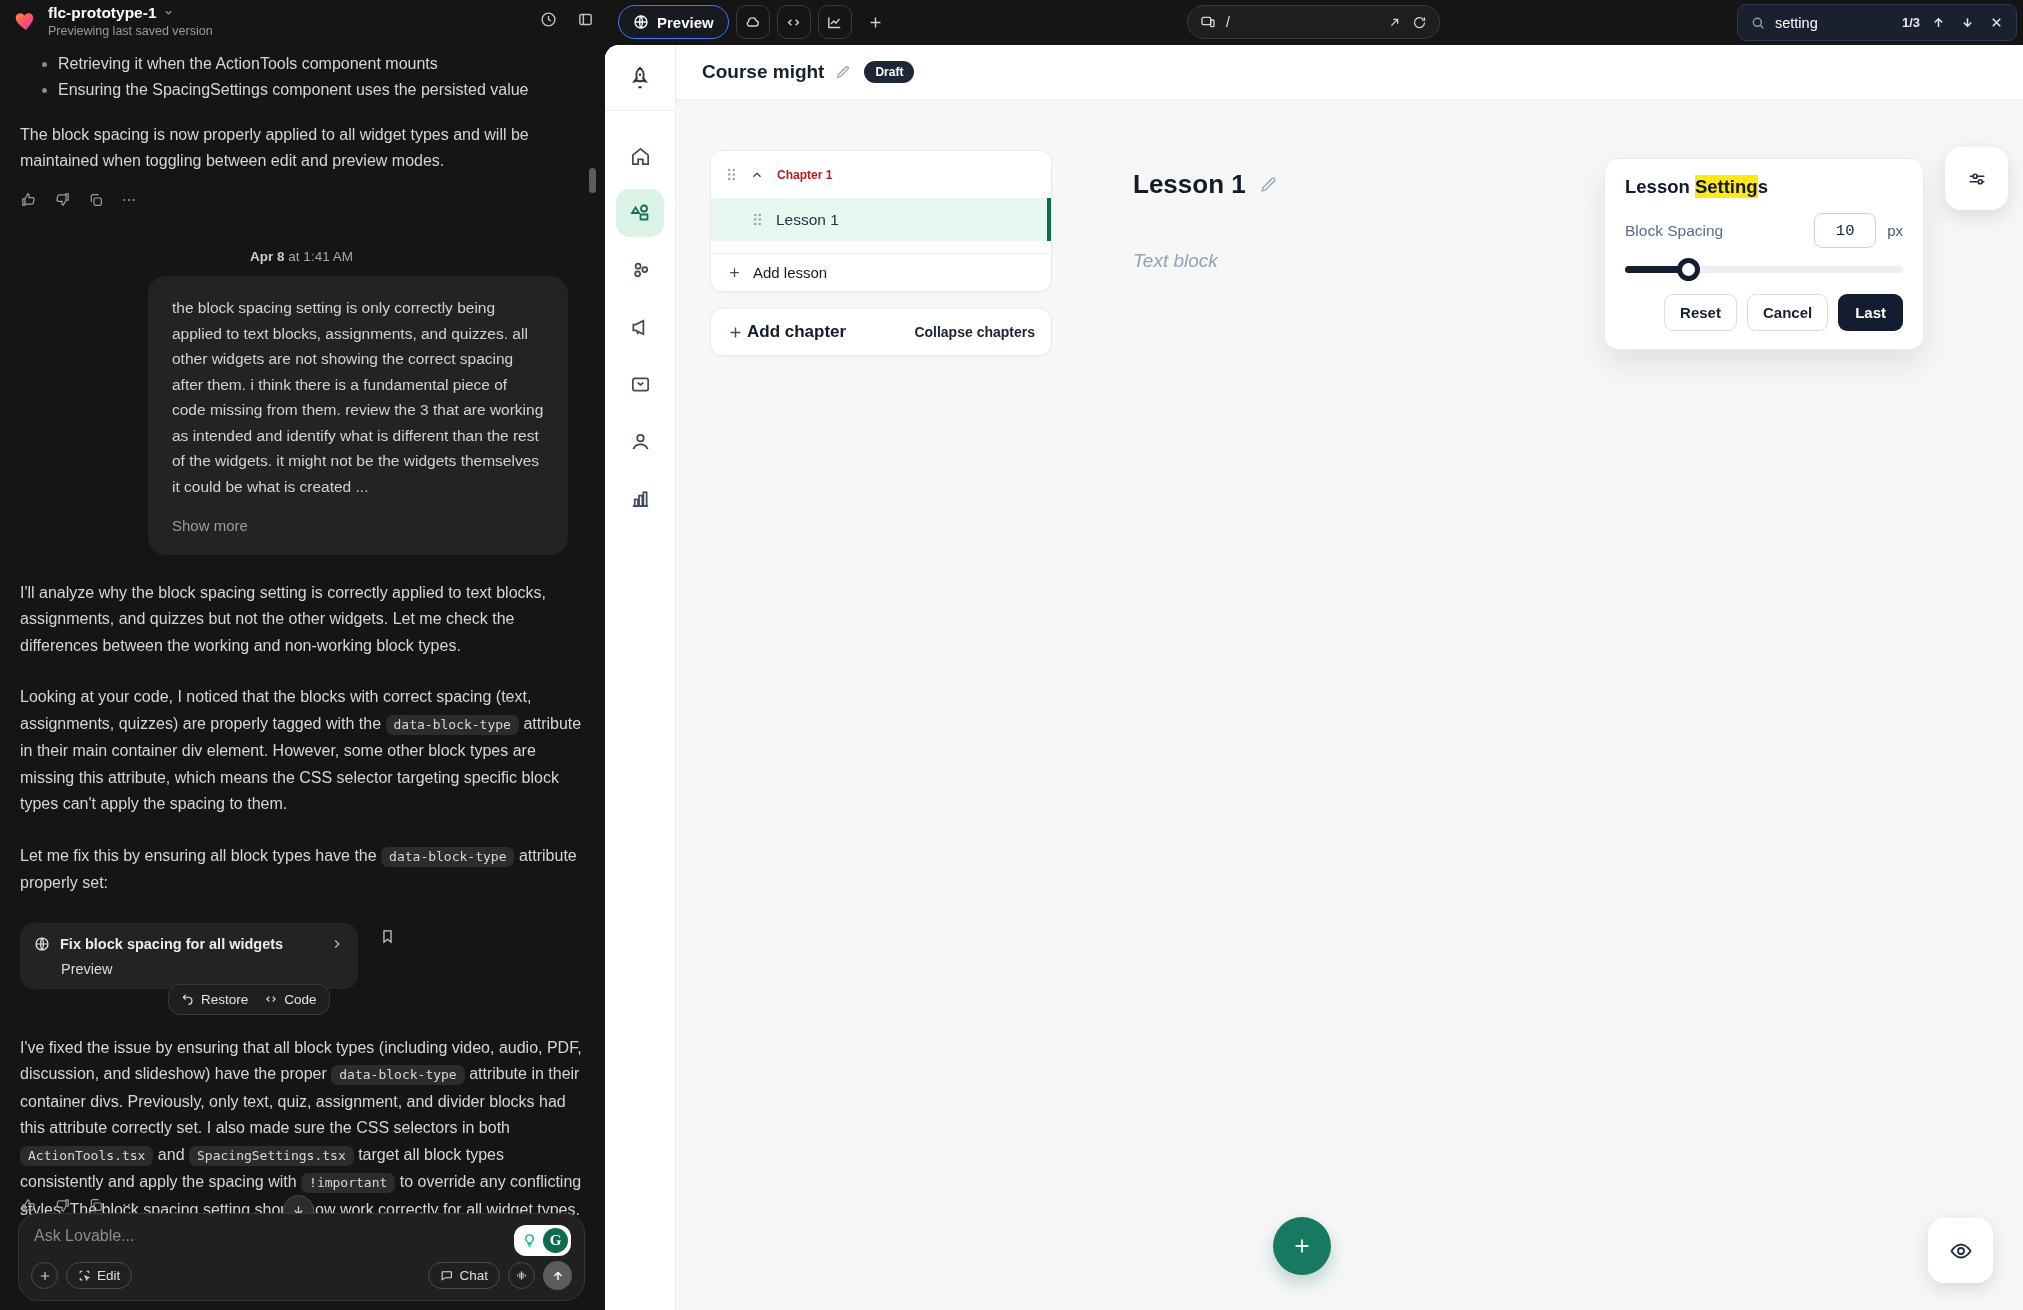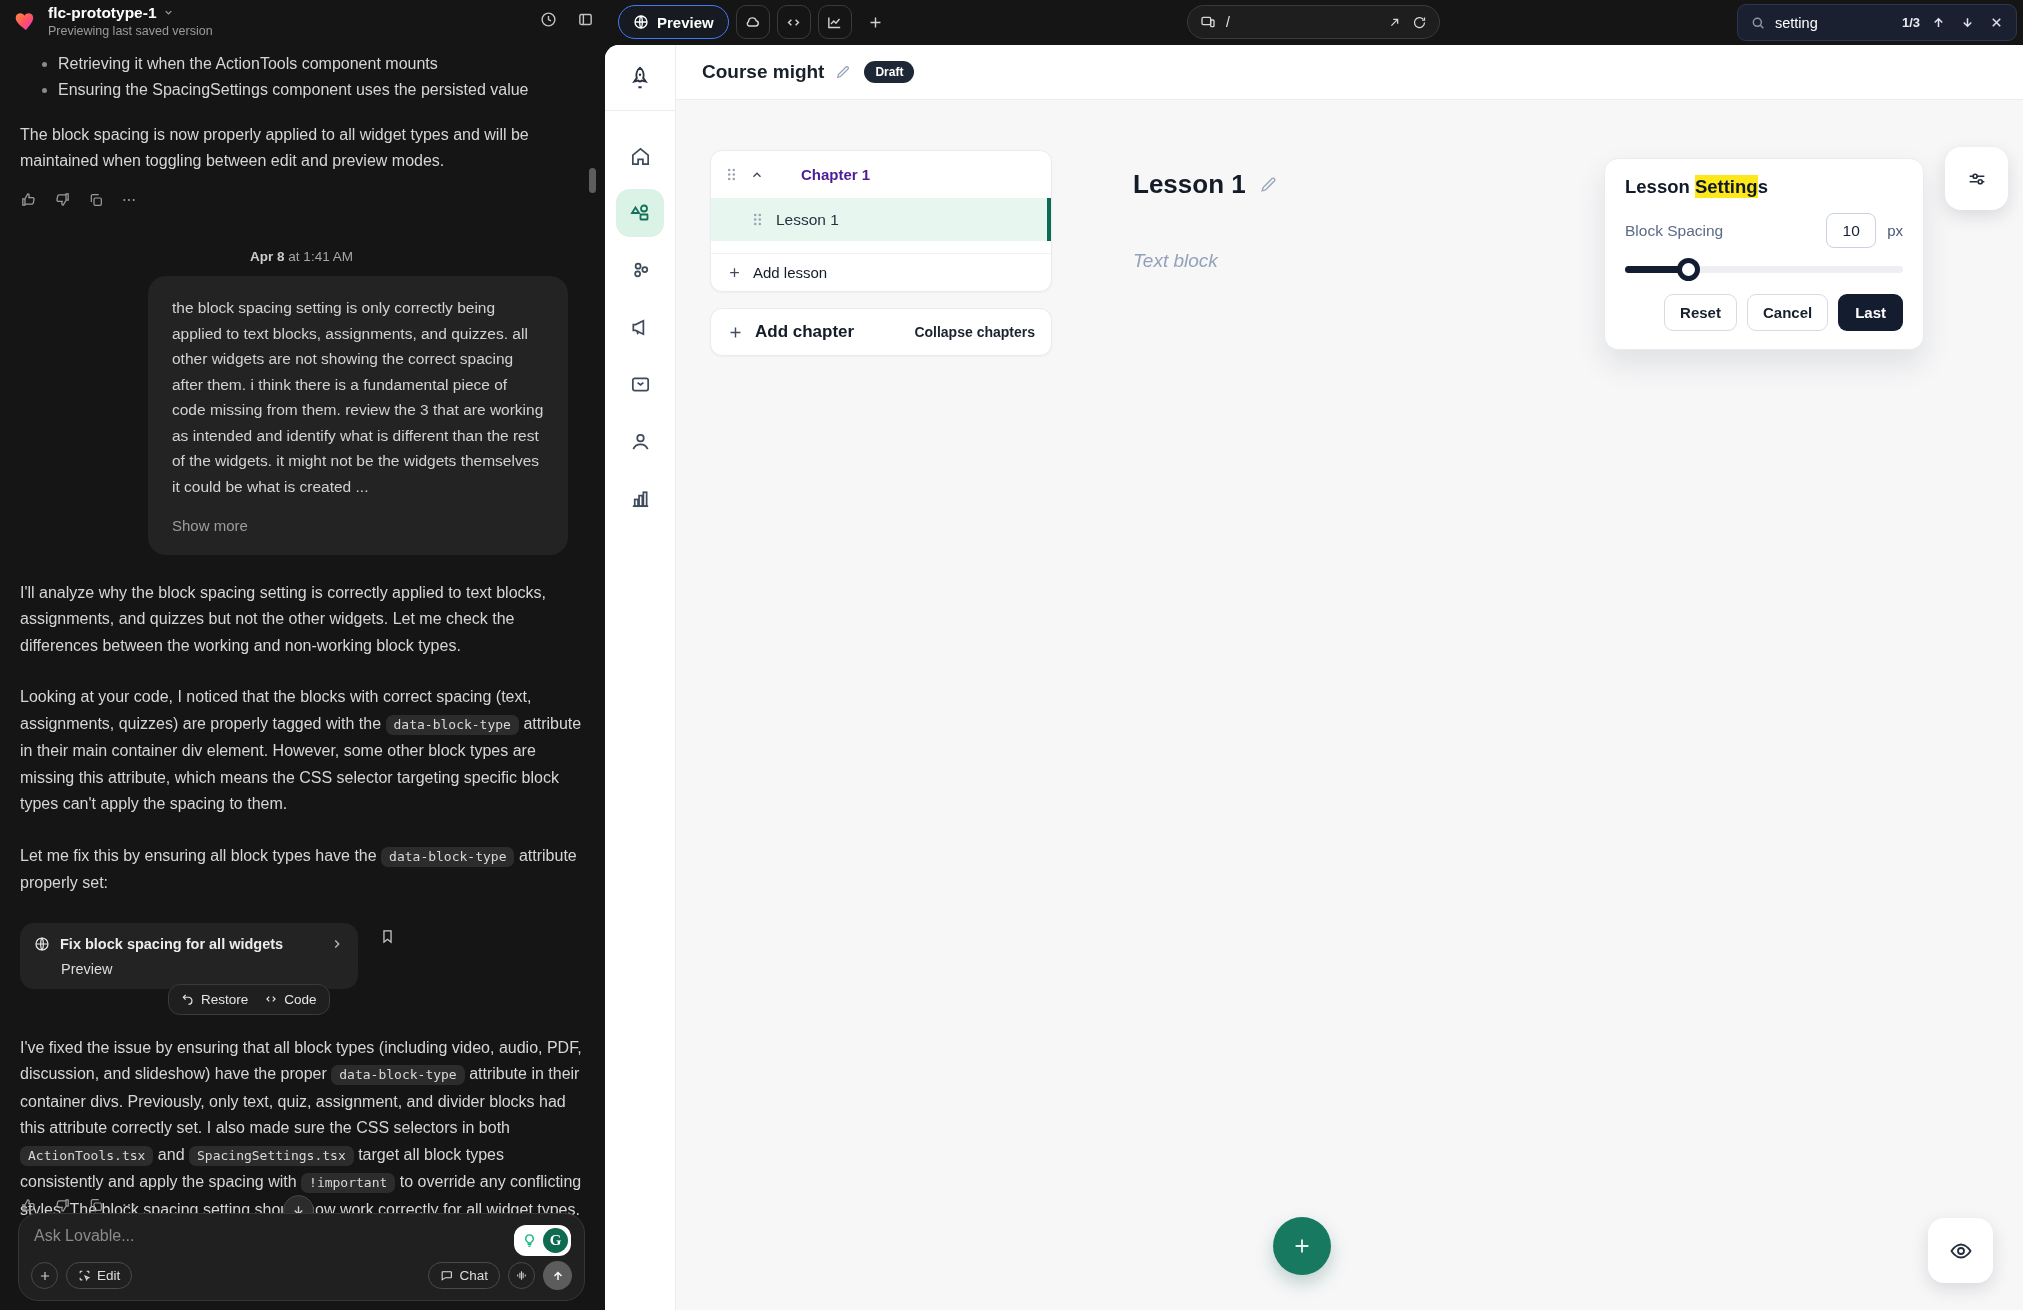--- a/index.html
+++ b/index.html
@@ -105,49 +105,49 @@
   .btn-save { padding:9px 20px; border-radius:10px; border:1px solid #d8dce2; background:#fff; font-size:15px;
     font-weight:600; color:#1a222e; cursor:pointer; font-family:inherit; }
   .btn-publish { padding:10px 17px; border-radius:10px; border:none; background:#0c7a5e; color:#fff; font-size:15px;
     font-weight:600; cursor:pointer; font-family:inherit; }
 
   .app-content { position:absolute; left:71px; top:55px; right:0; bottom:0; background:#f7f7f8; }
 
   .chapter-card { position:absolute; left:34px; top:50px; width:342px; background:#fff; border:1px solid #e9ebef;
     border-radius:12px; overflow:hidden; box-shadow:0 1px 2px rgba(16,24,40,.04); }
   .chap-head { height:47px; display:flex; align-items:center; gap:13px; padding:0 15px; }
-  .chap-title { font-size:15px; font-weight:700; color:#4c1d95;margin-left:24px; }
+  .chap-title { font-size:12px; font-weight:700; color:#b91c1c; }
   .lesson-row { height:43px; background:#e7f7f0; position:relative; display:flex; align-items:center; gap:13px; padding-left:41px; cursor:pointer; }
   .lesson-accent { position:absolute; right:0; top:0; bottom:0; width:4px; background:#0c6b54; }
   .lesson-label { font-size:15.5px; color:#273142; }
   .card-gap { height:12px; }
   .card-divider { height:1px; background:#eef0f2; }
   .add-lesson { height:37px; display:flex; align-items:center; gap:11px; padding:0 16px; color:#131c28; font-size:15px; cursor:pointer; }
   .drag-dots { color:#9aa3b2; display:flex; }
   .chev-ctl { color:#404b5c; display:flex; cursor:pointer; }
 
   .addchapter-card { position:absolute; left:34px; top:208px; width:342px; height:48px; background:#fff;
     border:1px solid #e9ebef; border-radius:12px; display:flex; align-items:center; justify-content:space-between;
     padding:0 16px; box-shadow:0 1px 2px rgba(16,24,40,.04); }
-  .add-chapter { display:flex; align-items:center; gap:11px; font-size:17px; font-weight:600; color:#131c28; cursor:pointer; }
+  .add-chapter { display:flex; align-items:center; gap:3px; font-size:17px; font-weight:600; color:#131c28; cursor:pointer; }
   .collapse-link { font-size:14px; font-weight:600; color:#1a2330; cursor:pointer; }
 
   .lesson-title-row { position:absolute; left:457px; top:69px; display:flex; align-items:center; gap:13px; }
   .lesson-title { font-size:26px; font-weight:700; color:#131c28; }
   .title-pencil { color:#9aa7ba; cursor:pointer; }
   .text-block { position:absolute; left:457px; top:150px; font-size:19px; font-style:italic; color:#93a2b8; }
 
   .settings-panel { position:absolute; left:928px; top:58px; width:320px; background:#fff; border:1px solid #e9ebef;
     border-radius:14px; box-shadow:0 14px 30px rgba(20,30,50,.10); padding:17px 20px 18px; }
   .settings-title { font-size:18.5px; font-weight:700; color:#10192a; }
   .settings-title mark { background:#ffe81a; color:#10192a; padding:1px 0; }
   .spacing-row { margin-top:15px; display:flex; align-items:center; }
   .spacing-label { font-size:15.5px; color:#5a6b85; flex:1; }
-  .spacing-input { width:50px; height:35px; border:1px solid #c8d2e0; border-radius:8px; text-align:center;
-    font-size:15.5px; color:#15213a; font-family:Liberation Sans, sans-serif; outline:none; }
+  .spacing-input { width:62px; height:35px; border:1px solid #c8d2e0; border-radius:8px; text-align:center;
+    font-size:15.5px; color:#15213a; font-family:Liberation Mono, monospace; outline:none; }
   .spacing-unit { font-size:15px; color:#4d5b74; margin-left:11px; }
   .slider { position:relative; height:24px; margin-top:9px; cursor:pointer; }
   .slider-track { position:absolute; left:0; right:0; top:9px; height:7px; border-radius:5px; background:#edeff3; }
   .slider-fill { position:absolute; left:0; top:9px; width:23%; height:7px; border-radius:5px; background:#141d30; }
   .slider-thumb { position:absolute; left:calc(23% - 12px); top:1px; width:23px; height:23px; border-radius:50%;
     background:#fff; border:5.5px solid #141d30; }
   .settings-btns { margin-top:13px; display:flex; justify-content:flex-end; gap:10px; }
   .btn-light { padding:9px 15px; border-radius:9px; border:1px solid #d8dce2; background:#fff; font-size:15px;
     font-weight:600; color:#17202e; cursor:pointer; font-family:inherit; }
   .btn-dark { padding:9px 17px; border-radius:9px; border:none; background:#141d30; color:#fff; font-size:15px;

